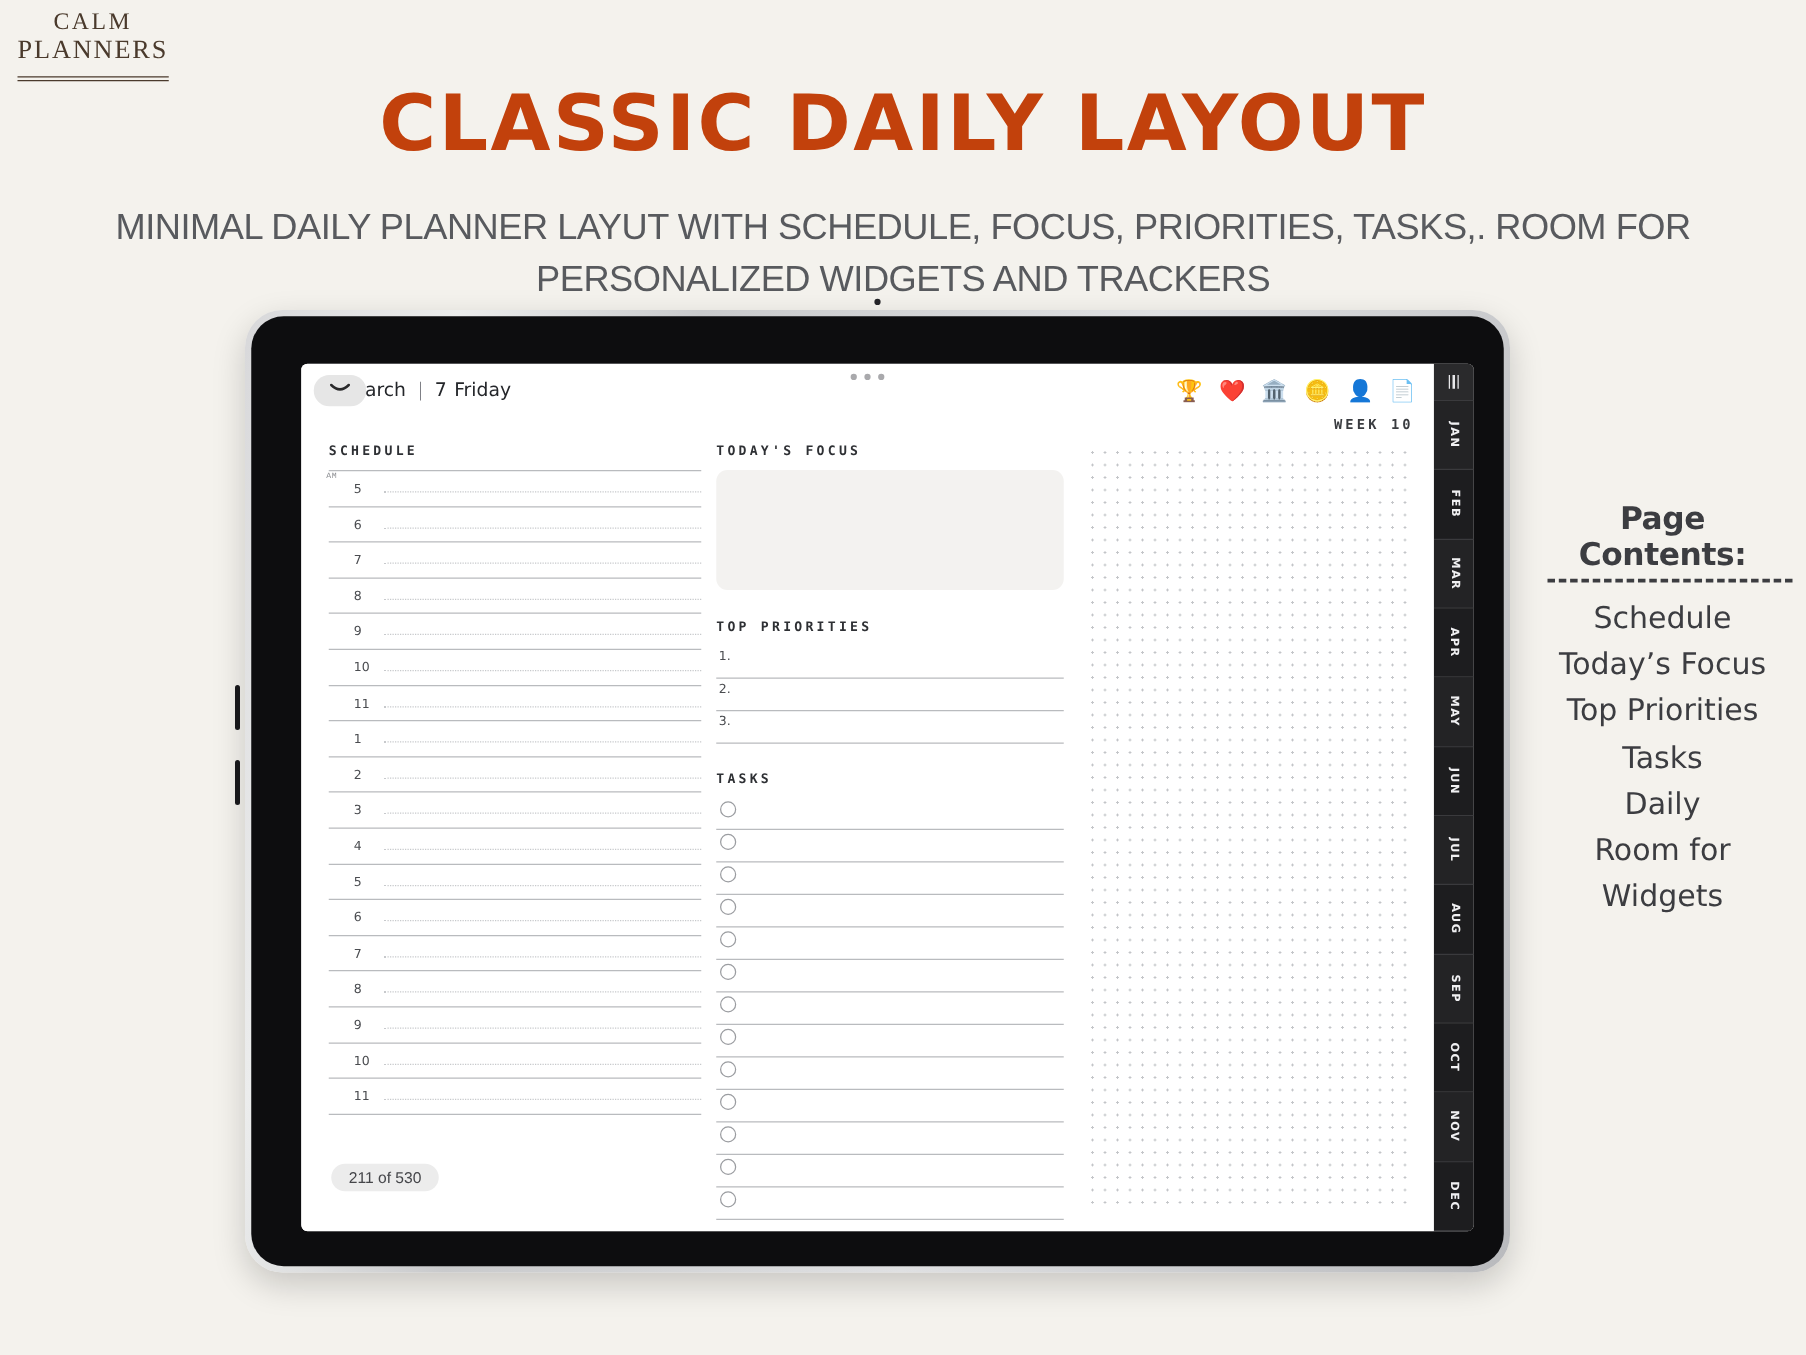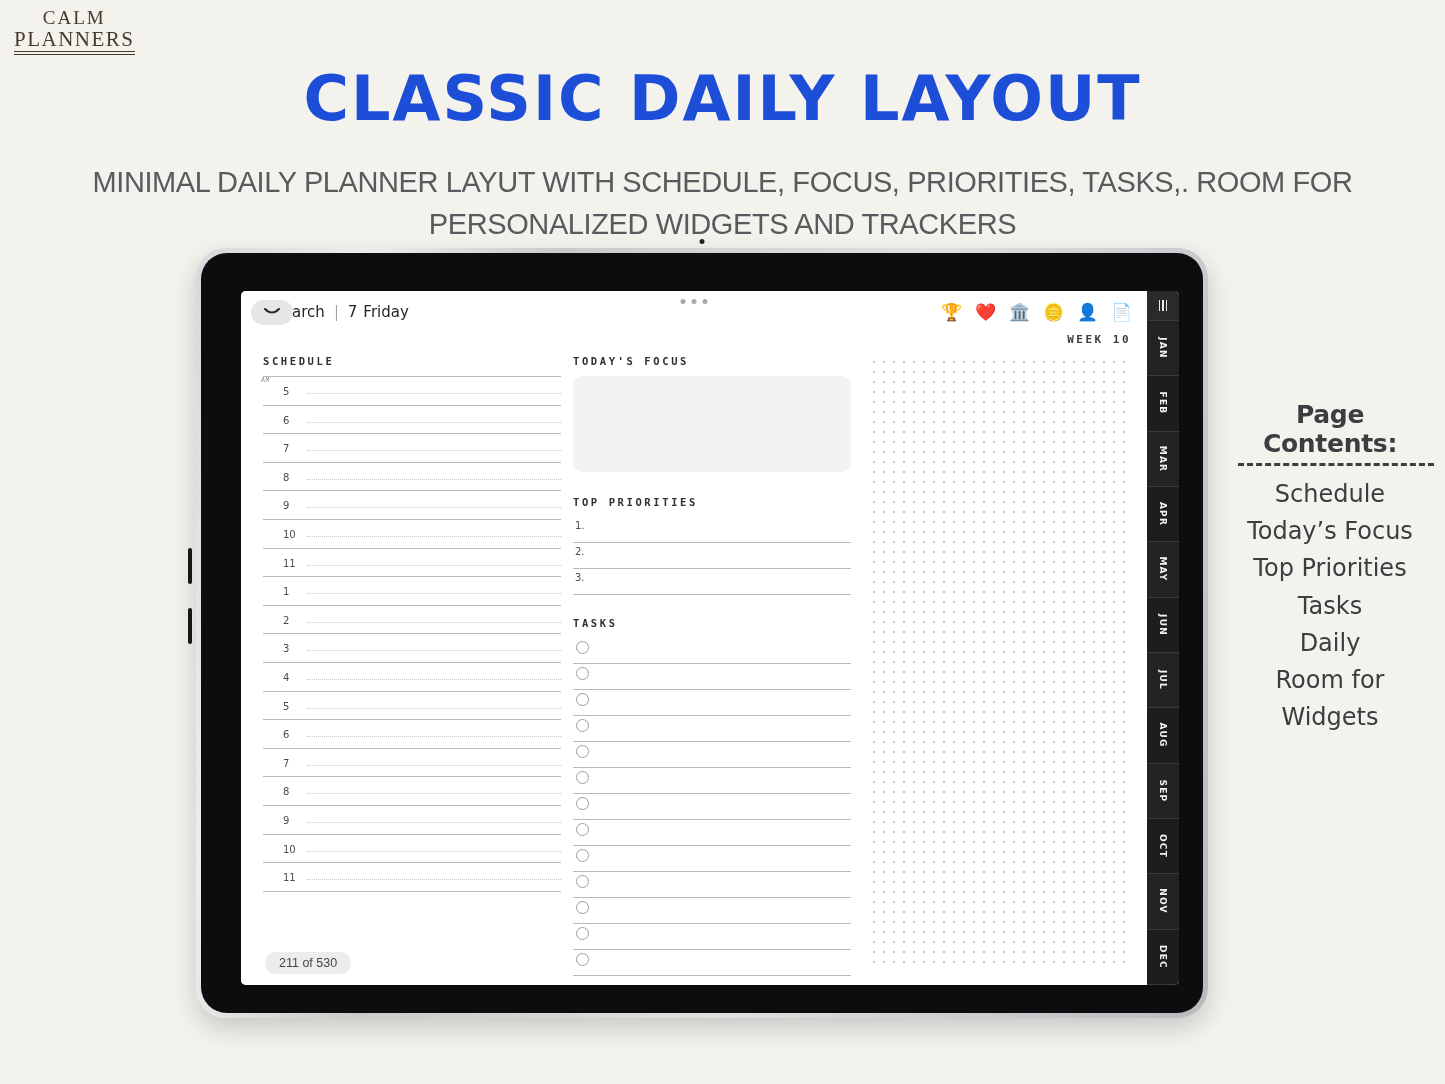--- a/index.html
+++ b/index.html
@@ -22,40 +22,40 @@
     text-align: center;
     color: #4a3a2c;
     font-family: "Liberation Serif", serif;
     line-height: 1.05;
   }
   .logo-l1 { font-size: 19px; letter-spacing: 2px; }
   .logo-l2 {
     font-size: 21px; letter-spacing: 1.5px;
     border-bottom: 1.5px solid #4a3a2c;
     display: inline-block;
-    padding-bottom: 1px;
+    padding-bottom: 11px;
     position: relative;
   }
   .logo-l2::after {
     content: "";
     position: absolute;
     left: 0; right: 0; bottom: -4px;
     border-bottom: 1.5px solid #4a3a2c;
   }
 
   
   .headline {
     position: absolute;
     left: 0; right: 0; top: 62px;
     text-align: center;
     font-family: "DejaVu Sans", sans-serif;
     font-weight: bold;
     font-size: 62px;
     letter-spacing: 2px;
-    color: #1d4ed8;
+    color: #c2410c;
     text-transform: uppercase;
   }
   .subhead {
     position: absolute;
     left: 0; right: 0; top: 150px;
     text-align: center;
     font-family: "Liberation Sans", sans-serif;
     font-size: 29px;
     line-height: 1.45;
     color: #585a5e;
@@ -207,21 +207,21 @@
   }
   .srow .dash {
     position: absolute;
     left: 44px; right: 0; top: 16px;
     border-top: 1px dotted #c7c9cc;
   }
   .sched-end { border-top: 1px solid #b9bbbe; }
 
   .pagepill {
     position: absolute;
-    left: 2px; bottom: 11px;
+    left: 2px; bottom: 32px;
     background: #ececec;
     color: #45464a;
     font-size: 12.5px;
     padding: 4px 14px;
     border-radius: 12px;
     z-index: 5;
   }
 
   
   .col-mid { width: 278px; flex: none; margin-left: 12px; }

